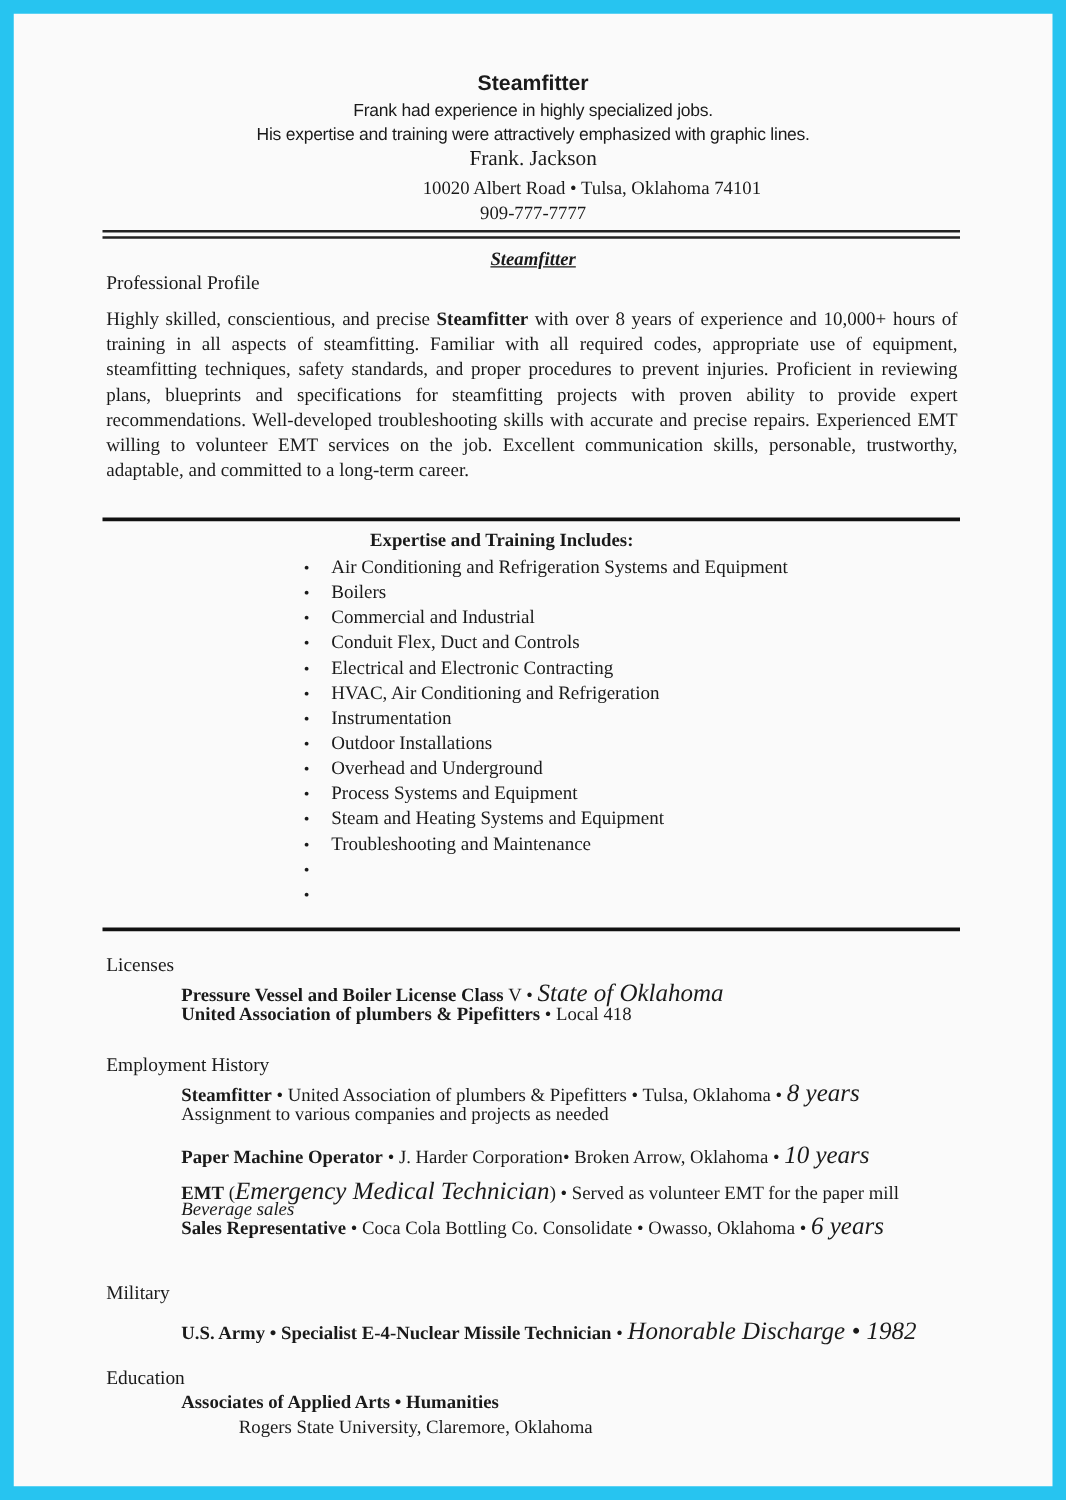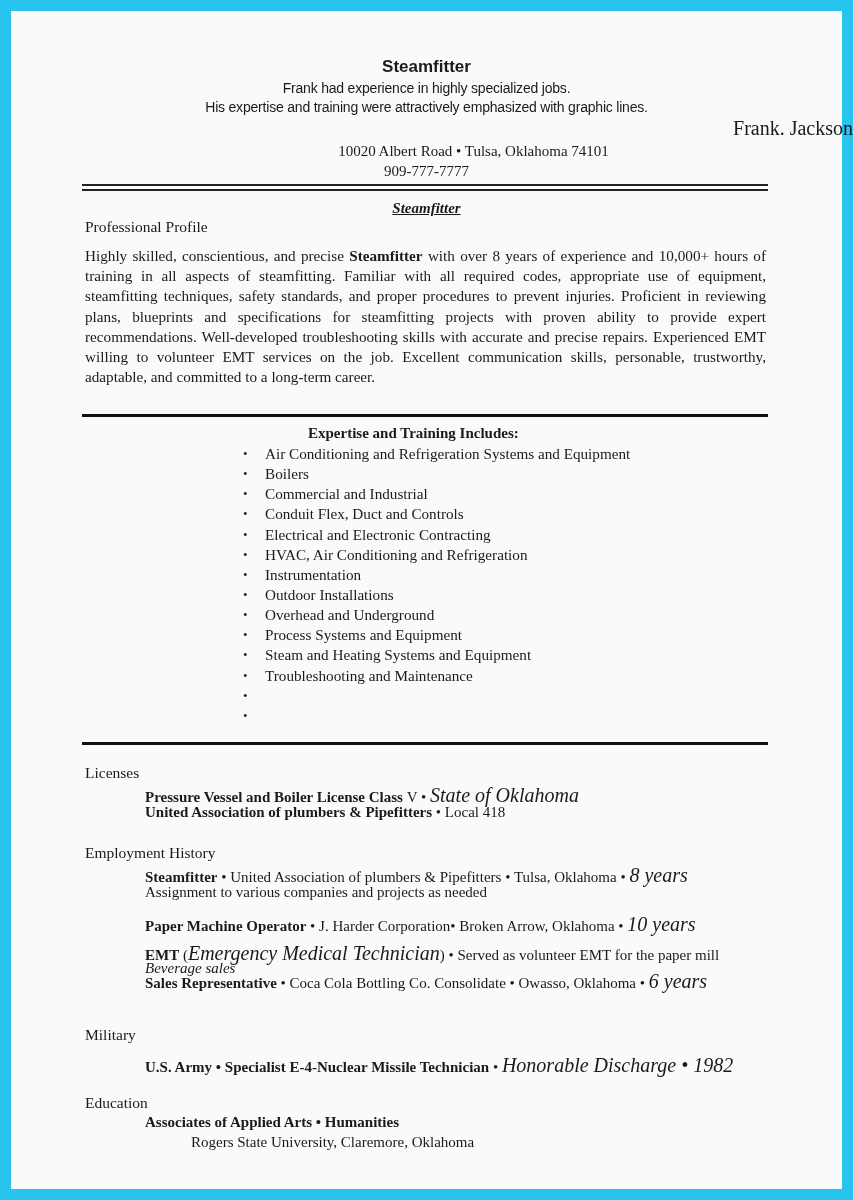--- a/index.html
+++ b/index.html
@@ -20,21 +20,21 @@
     .center { left: 0; width: 853px; text-align: center; }
 
     .top-title {
       font-family: "Liberation Sans", "DejaVu Sans", sans-serif;
       font-weight: bold; font-size: 17px;
     }
     .top-desc {
       font-family: "Liberation Sans", "DejaVu Sans", sans-serif;
       font-size: 14px; letter-spacing: -0.2px;
     }
-    .name { font-size: 20px; text-align: right; }
+    .name { font-size: 17px; }
     .contact { font-size: 15px; }
 
     .dbl-line {
       position: absolute; left: 82px; width: 686px;
       height: 7px;
       border-top: 2.5px solid #222;
       border-bottom: 2.5px solid #222;
     }
     .sgl-line {
       position: absolute; left: 82px; width: 686px;
@@ -45,21 +45,21 @@
       font-weight: bold; font-style: italic; text-decoration: underline;
       font-size: 15px;
     }
     .sec-head { font-size: 15.5px; left: 85px; }
     .profile {
       position: absolute; left: 85px; width: 681px; top: 246px;
       font-size: 15.2px; line-height: 20.2px; text-align: justify;
     }
     .profile b { font-weight: bold; }
 
-    .exp-head { font-weight: bold; font-size: 15px; left: 308px; }
+    .exp-head { font-weight: bold; font-size: 15px; left: 296px; }
     .bullet-list { position: absolute; left: 243px; top: 444px; list-style: none; }
     .bullet-list li {
       height: 20.15px; line-height: 20px; font-size: 15.2px;
       white-space: nowrap; display: flex;
     }
     .bullet-list .dot { width: 22px; display: inline-block; font-size: 13px; }
 
     .entry { left: 145px; font-size: 15px; }
     .entry b { font-weight: bold; }
     .entry i { font-style: italic; font-size: 20px; }

